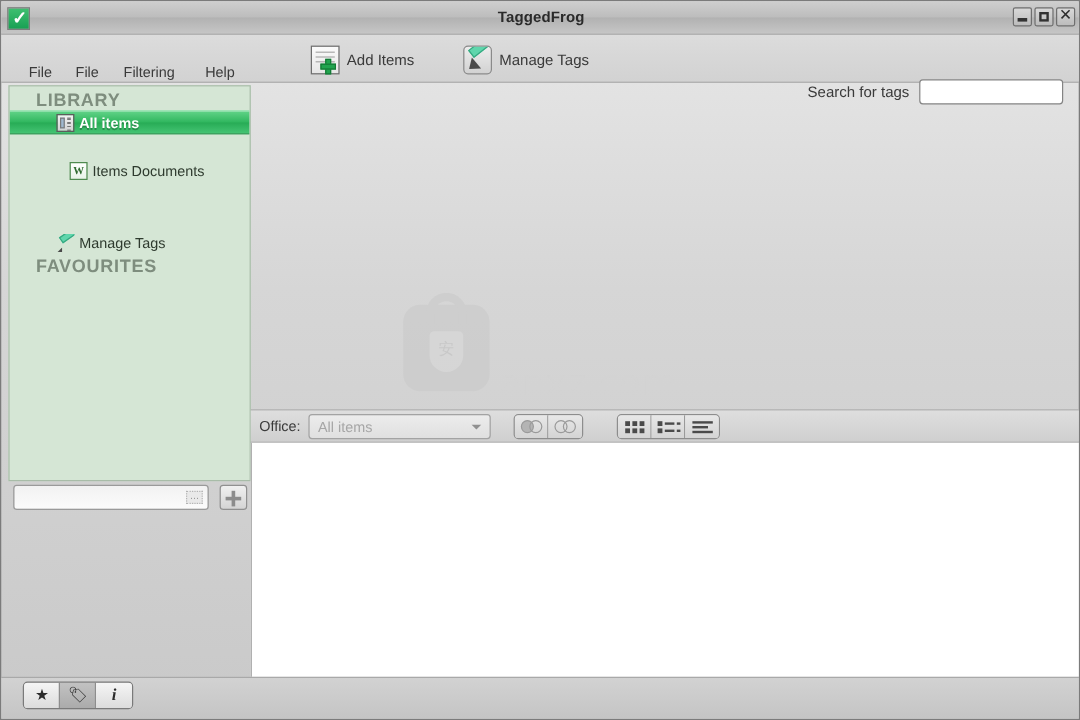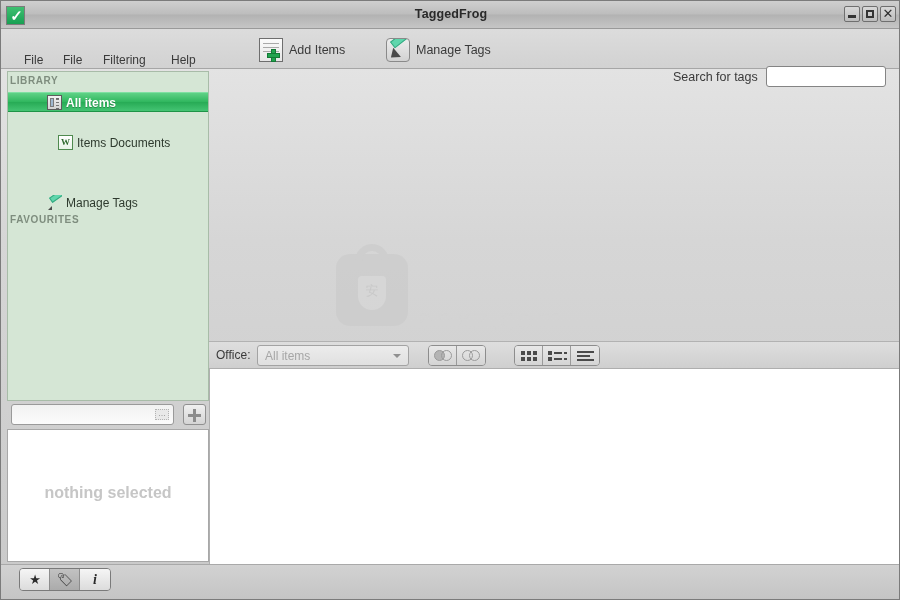--- a/index.html
+++ b/index.html
@@ -172,22 +172,22 @@
   
   #sidebar {
     position: absolute; left: 6px; top: 70px;
     width: 202px; height: 330px;
     background: #d5e6d5;
     border: 1px solid #a8bca8;
     box-sizing: border-box;
     overflow: hidden;
   }
   .section-head {
-    position: absolute; left: 2px;
-    font-size: 10px;
+    position: absolute; left: 22px;
+    font-size: 15px;
     font-weight: bold;
     color: #7e8d7e;
     letter-spacing: 0.6px;
   }
   #head-library { top: 3px; }
   #head-favourites { top: 142px; }
 
   .nav-row {
     position: absolute; left: 0;
     width: 200px; height: 20px;
@@ -610,23 +610,20 @@
 
   <div id="tagbar">
     <input id="tag-input" type="text" placeholder="" style="">
     <div id="tag-ellipsis">...</div>
     <div id="tag-add-btn">
       <span class="pv"></span>
       <span class="ph"></span>
     </div>
   </div>
 
-  <div id="preview">
-    <div id="preview-text">nothing selected</div>
-  </div>
 
 
   <div id="filterbar">
     <div id="filter-label">Office:</div>
     <div id="filter-select">
       <span class="val">All items</span>
       <span class="arrow"></span>
     </div>
 
     <div class="tgroup" id="tgroup-logic">

